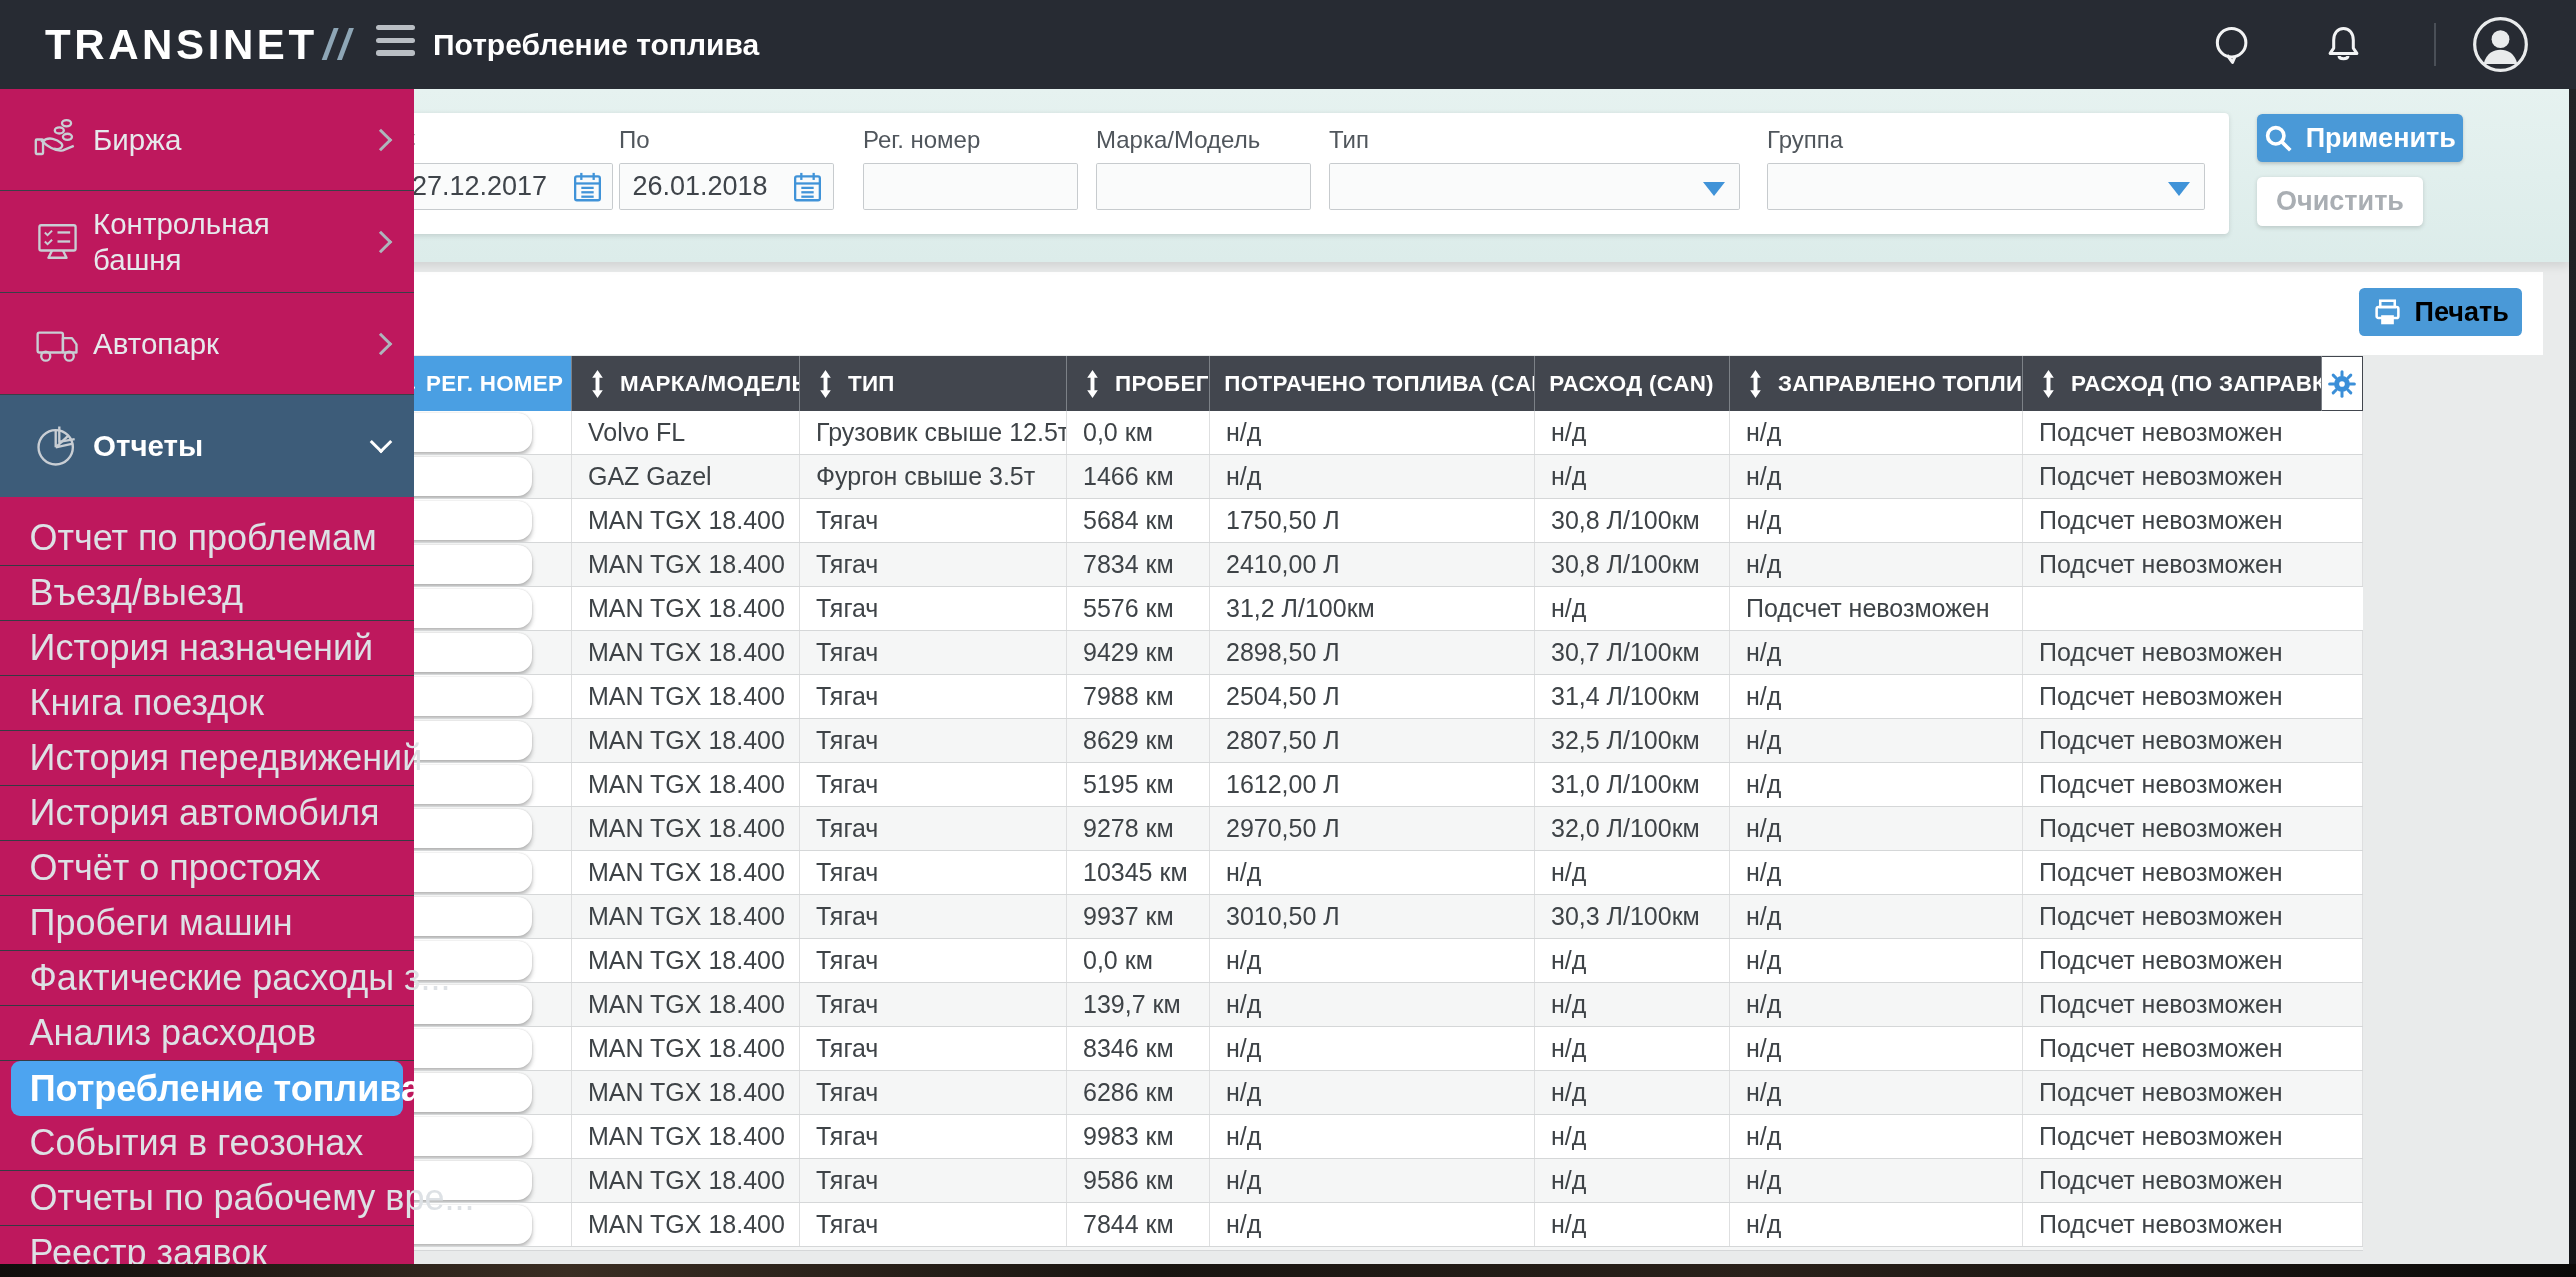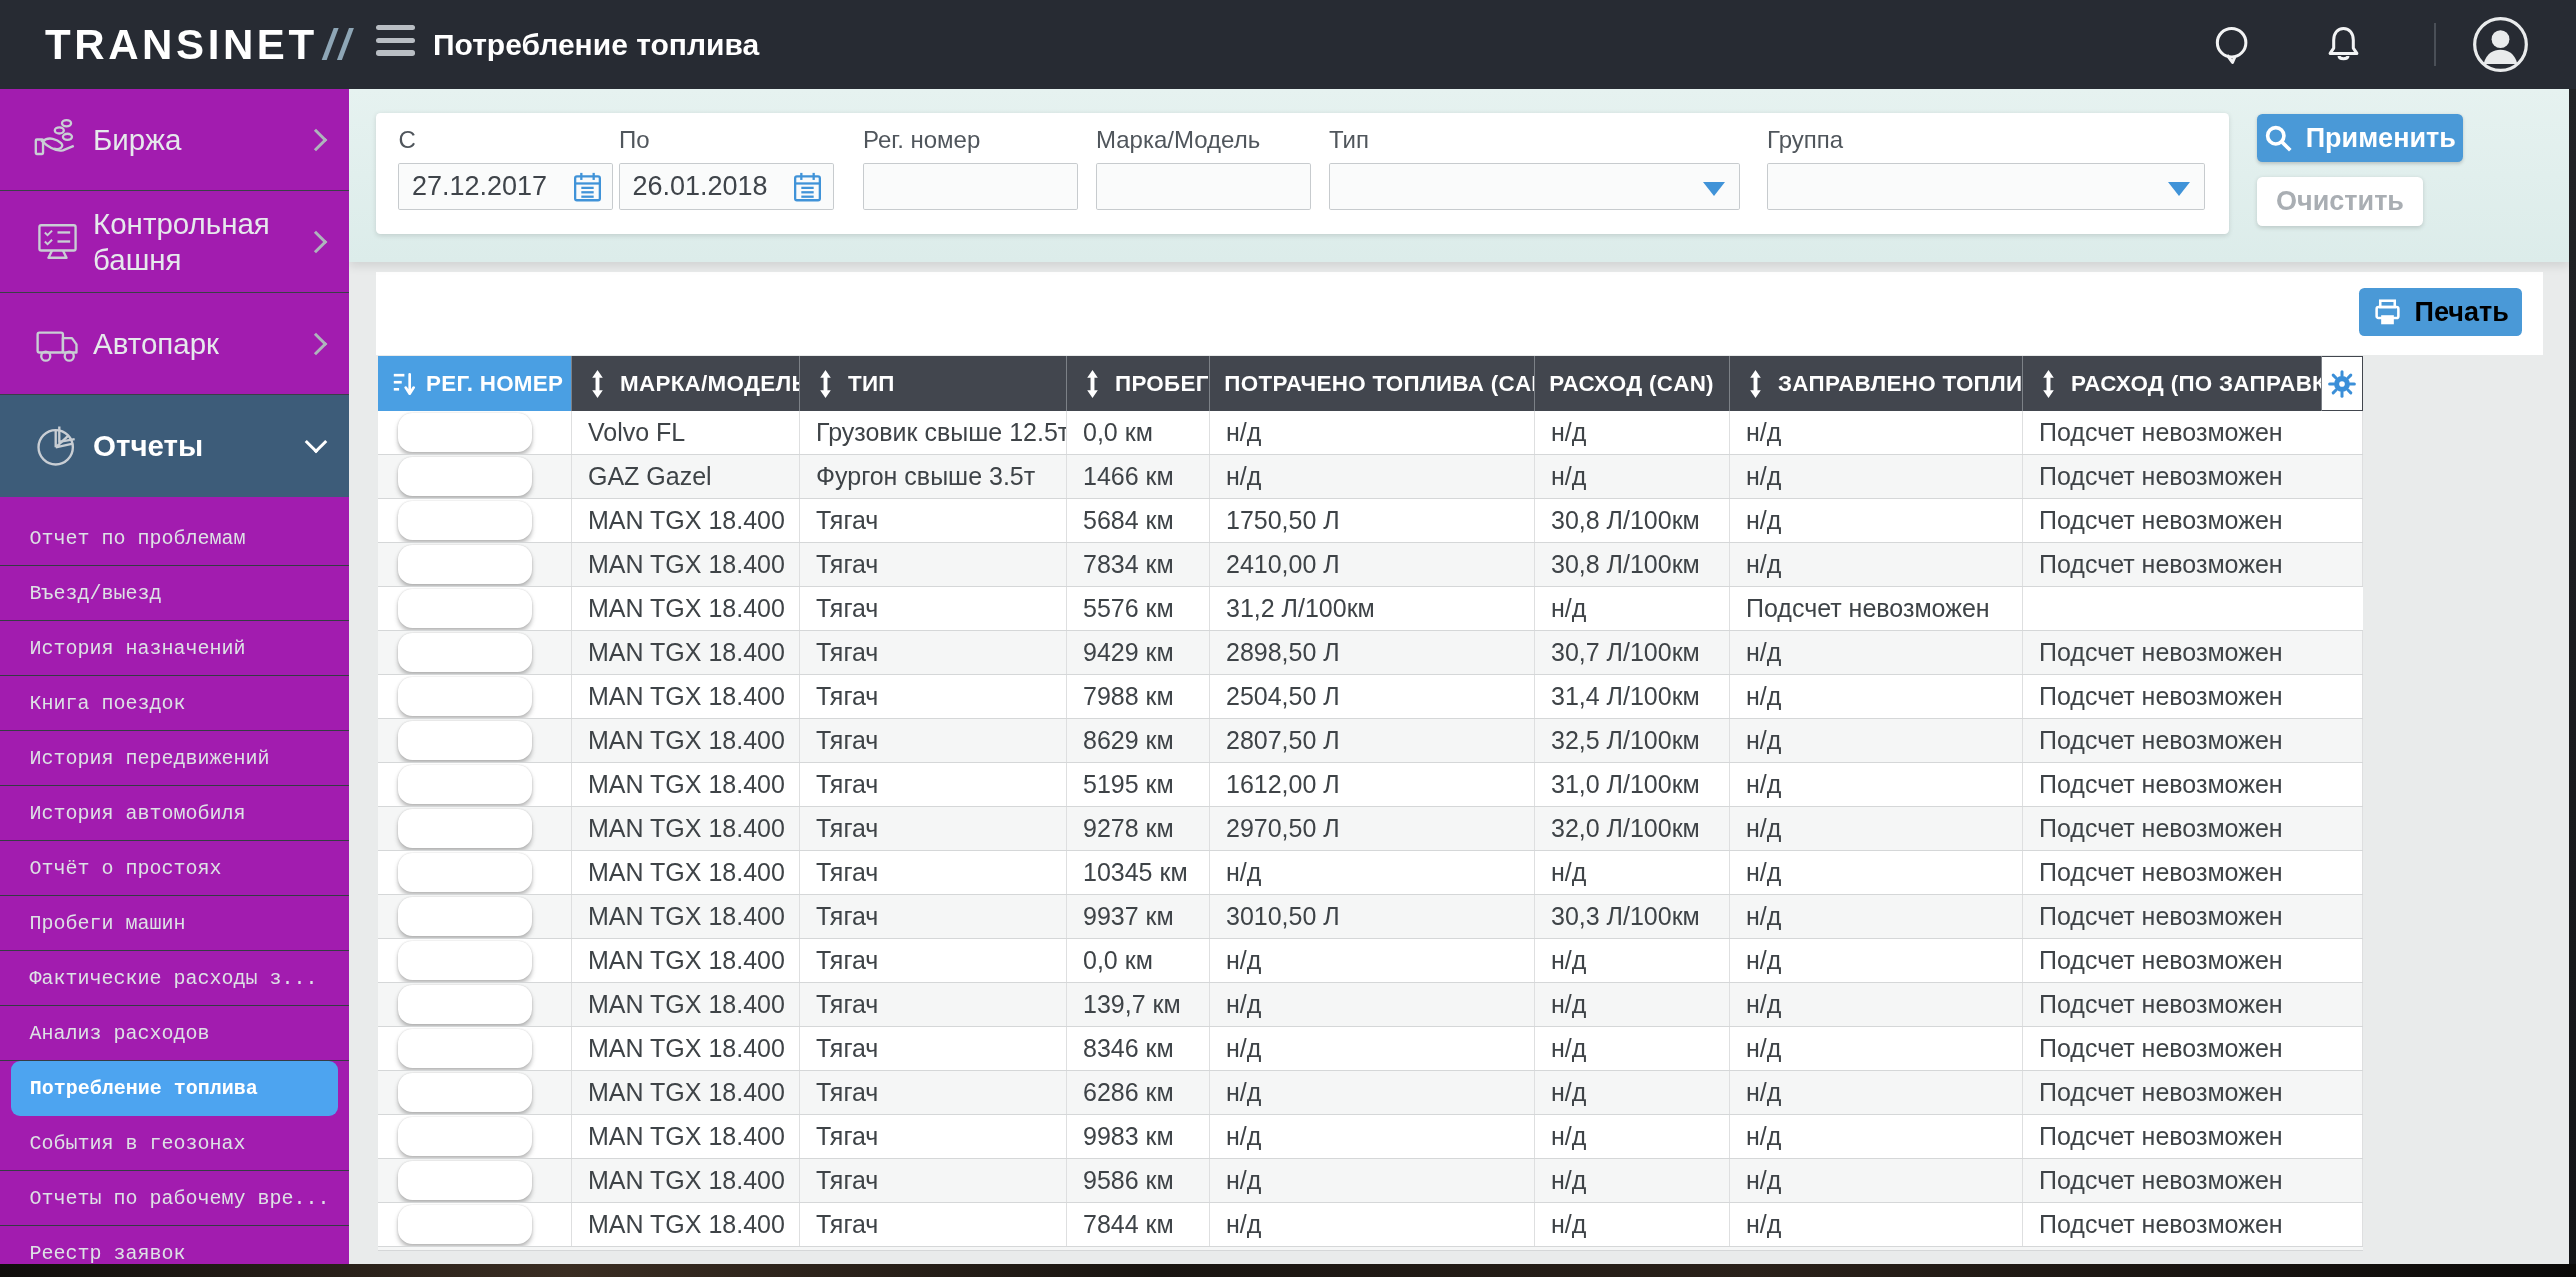--- a/index.html
+++ b/index.html
@@ -18,37 +18,37 @@
   .page-title { position:absolute; left:433px; top:0; height:89px; display:flex; align-items:center;
                 color:#ffffff; font-size:30px; font-weight:bold; }
   .top-icons { position:absolute; right:0; top:0; height:89px; display:flex; align-items:center; }
   .ticon { width:41px; height:41px; margin-right:70px; color:#f2f3f4; }
   .ticon svg { width:100%; height:100%; }
   .top-divider { width:1.8px; height:43px; background:#4a4f57; margin-right:36px; }
   .avatar { width:57px; height:57px; margin-right:47px; color:#e9ebec; }
   .avatar svg { width:100%; height:100%; }
 
   
-  .sidebar { position:absolute; left:0; top:89px; width:349px; height:1188px;
-             background:#a21caf; z-index:20; }
+  .sidebar { position:absolute; left:0; top:89px; width:414px; height:1188px;
+             background:#be185d; z-index:20; }
   .nav-item { position:relative; height:102px; border-bottom:1.8px solid #3a3f47;
               display:flex; align-items:center; cursor:pointer; color:#e6e9ec; }
   .nav-item .nicon { position:absolute; left:34px; width:47px; height:47px; color:#c9ced4; }
   .nav-item .nicon svg { width:100%; height:100%; }
   .nav-item .nlabel { margin-left:93px; margin-right:50px; font-size:29.5px; line-height:36px; color:#e6e9ec; }
   .nav-item .chev { position:absolute; right:25px; width:16px; height:16px;
                     border-right:3.6px solid #aeb5bc; border-top:3.6px solid #aeb5bc; }
   .nav-item .chev.right { transform:rotate(45deg); }
   .nav-item .chev.down  { transform:rotate(135deg); margin-top:-7.2px; border-color:#ffffff; }
   .nav-item.active { background:#3d5c79; border-bottom-color:#3d5c79; }
   .nav-item.active .nlabel { font-weight:bold; color:#ffffff; }
   .submenu { padding-top:14.3px; }
   .sub-item { position:relative; height:55px; display:flex; align-items:center;
-              padding-left:29.5px; font-size:20px; color:#dde1e5; cursor:pointer;
-              border-bottom:0.9px solid #363b43; white-space:nowrap;font-family:Liberation Mono, monospace; }
+              padding-left:29.5px; font-size:36px; color:#dde1e5; cursor:pointer;
+              border-bottom:0.9px solid #363b43; white-space:nowrap; }
   .sub-item.active { background:#4da4f0; border-radius:9px; margin:0 10.7px;
                      padding-left:19px; font-weight:bold; color:#ffffff;
                      border-bottom:none; }
 
   
   .main { position:absolute; left:349px; top:89px; width:2220px; height:1188px;
           background:#e9ebeb; }
   .filter-band { position:absolute; left:0; top:0; width:2220px; height:173px;
                  background:linear-gradient(180deg,#e6f2f0 0%,#dcecea 100%);
                  box-shadow:0 4.5px 9px rgba(0,0,0,0.10); z-index:5; }

